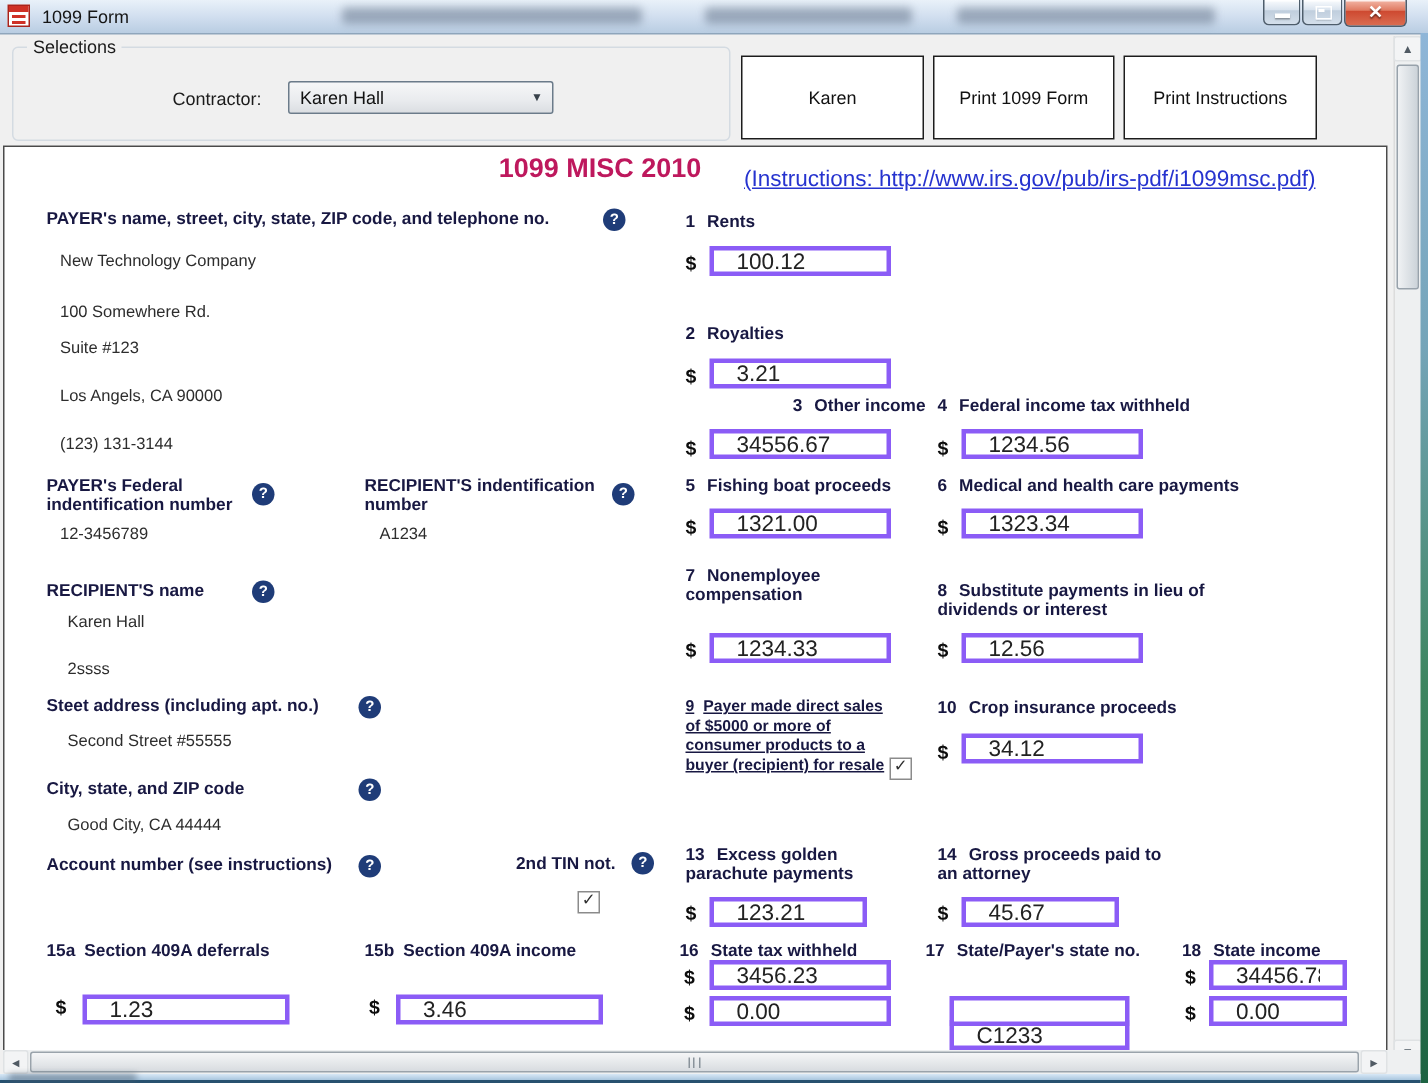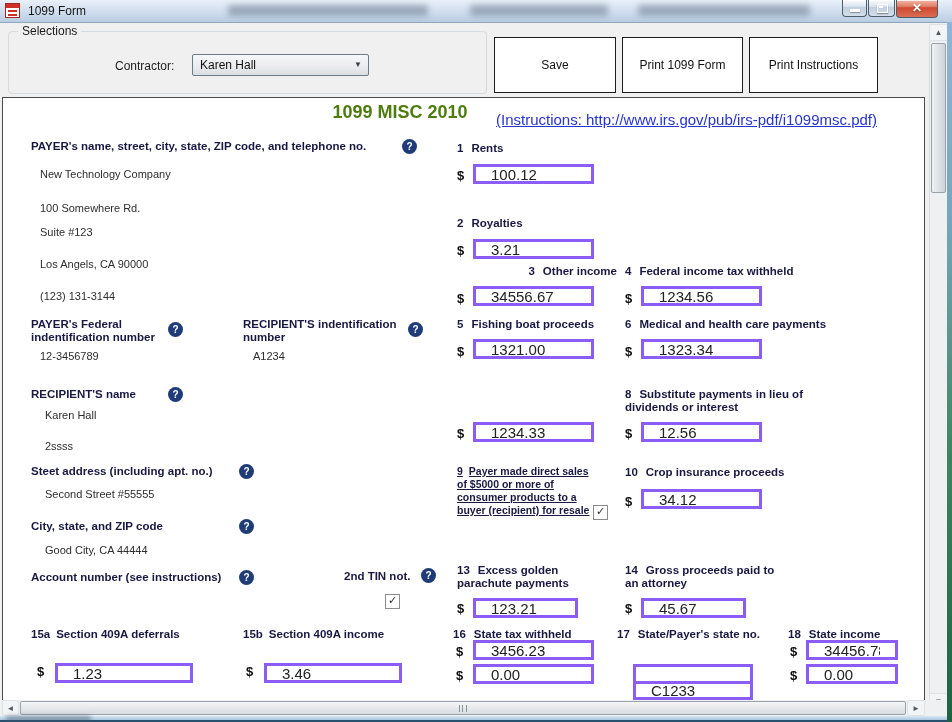--- a/index.html
+++ b/index.html
@@ -25,21 +25,21 @@
   .group-label{position:absolute;left:9px;top:-8px;background:#f0f0f0;padding:0 4px;font-size:12px;color:#1b1b1b;}
   .ctr-label{position:absolute;left:106px;top:27px;font-size:12px;color:#1b1b1b;}
   .combo{position:absolute;left:183px;top:22px;width:177px;height:22px;border:1px solid #6b7b8a;border-radius:2px;
          background:linear-gradient(#f6f7f8,#e9ebee 60%,#dbdee2);box-sizing:border-box;}
   .combo-text{position:absolute;left:7px;top:3px;font-size:12px;color:#111;}
   .combo-arrow{position:absolute;right:6px;top:5px;font-size:8px;color:#38414a;}
   .toolbtn{position:absolute;top:37px;height:56px;background:#fff;border:1px solid #1c1c1c;font-size:12px;color:#111;
            display:flex;align-items:center;justify-content:center;box-sizing:border-box;}
   
   .panel{position:absolute;left:2px;top:97px;width:923px;height:607px;background:#fff;border:1px solid #4a4a4a;box-sizing:border-box;}
-  .form-title{position:absolute;left:250px;top:102px;width:300px;text-align:center;font-size:18px;font-weight:bold;color:#4d7c0f;}
+  .form-title{position:absolute;left:250px;top:102px;width:300px;text-align:center;font-size:18px;font-weight:bold;color:#be185d;}
   .form-link{position:absolute;left:496px;top:111px;font-size:15px;color:#2633cf;text-decoration:underline;cursor:pointer;}
   .lbl{position:absolute;font-size:11.5px;font-weight:bold;color:#181842;line-height:13px;}
   .val{position:absolute;font-size:11px;color:#2d2d2d;}
   .dollar{position:absolute;font-size:13px;font-weight:bold;color:#0d0d0d;}
   .tbox{position:absolute;height:20px;border:3px solid #8b5cf6;background:#fff;font-family:"Liberation Sans",sans-serif;
         font-size:15px;color:#222;padding:0 15px;box-sizing:border-box;}
   .help{position:absolute;width:15px;height:15px;border-radius:50%;background:#1f3c78;color:#fff;font-size:10px;
         font-weight:bold;text-align:center;line-height:15px;cursor:pointer;}
   .chk{position:absolute;width:13px;height:13px;background:#fff;border:1px solid #8b8b8b;text-align:center;
        line-height:11px;font-size:11px;color:#2f2f2f;box-sizing:content-box;cursor:pointer;}
@@ -89,21 +89,21 @@
 
   <div class="group">
     <span class="group-label">Selections</span>
     <span class="ctr-label">Contractor:</span>
     <div class="combo">
       <span class="combo-text">Karen Hall</span>
       <span class="combo-arrow">▼</span>
     </div>
   </div>
 
-  <button class="toolbtn" style="left:494px;width:122px;">Save</button>
+  <button class="toolbtn" style="left:494px;width:122px;">Karen</button>
   <button class="toolbtn" style="left:622px;width:121px;">Print 1099 Form</button>
   <button class="toolbtn" style="left:749px;width:129px;">Print Instructions</button>
 
   <div class="panel"></div>
   <div class="form-title">1099 MISC 2010</div>
   <a class="form-link">(Instructions: http://www.irs.gov/pub/irs-pdf/i1099msc.pdf)</a>
 
   <div class="lbl" style="left:31px;top:140px;width:380px;">PAYER's name, street, city, state, ZIP code, and telephone no.</div>
   <span class="help" style="left:402px;top:139px;">?</span>
   <div class="val" style="left:40px;top:168px;">New Technology Company</div>
@@ -164,20 +164,21 @@
   <span class="dollar" style="left:625px;top:291px;">$</span>
   <input class="tbox" style="left: 641px; top: 286px; width: 121px;" value="1234.56">
 
   <div class="lbl" style="left:457px;top:318px;width:180px;"><span class="no">5</span><span class="btext">Fishing boat proceeds</span></div>
   <span class="dollar" style="left:457px;top:344px;">$</span>
   <input class="tbox" style="left: 473px; top: 339px; width: 121px;" value="1321.00">
   <div class="lbl" style="left:625px;top:318px;width:300px;"><span class="no">6</span><span class="btext">Medical and health care payments</span></div>
   <span class="dollar" style="left:625px;top:344px;">$</span>
   <input class="tbox" style="left: 641px; top: 339px; width: 121px;" value="1323.34">
 
+  <div class="lbl" style="left:457px;top:378px;width:120px;"><span class="no">7</span><span class="btext">Nonemployee compensation</span></div>
   <span class="dollar" style="left:457px;top:426px;">$</span>
   <input class="tbox" style="left: 473px; top: 422px; width: 121px;" value="1234.33">
   <div class="lbl" style="left:625px;top:388px;width:195px;"><span class="no">8</span><span class="btext">Substitute payments in lieu of dividends or interest</span></div>
   <span class="dollar" style="left:625px;top:426px;">$</span>
   <input class="tbox" style="left: 641px; top: 422px; width: 121px;" value="12.56">
 
   <div class="lbl" style="left:457px;top:465px;width:140px;font-size:10.5px;text-decoration:underline;"><span class="no">9</span><span class="btext2">Payer made direct sales of $5000 or more of consumer products to a buyer (recipient) for resale</span></div>
   <span class="chk" style="left:593px;top:505px;">
     <span>✓</span>
   </span>

